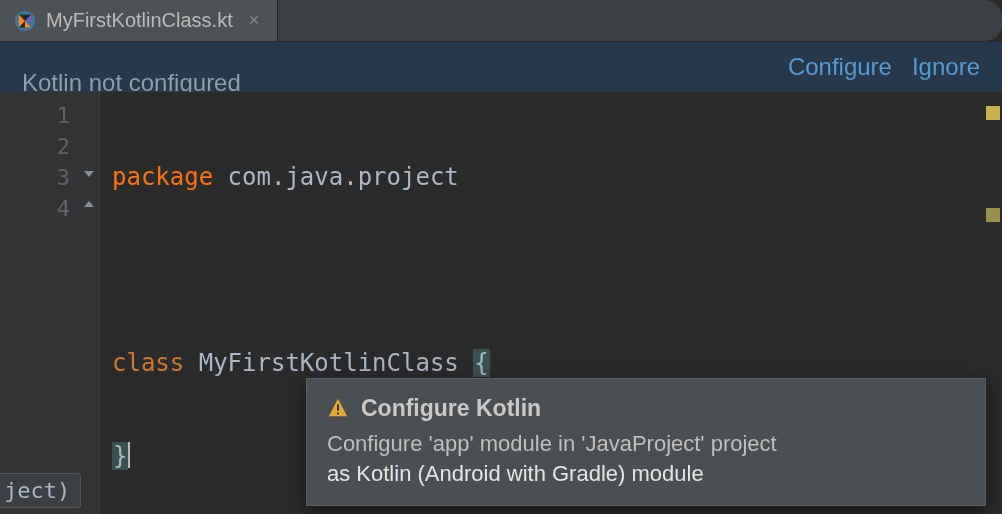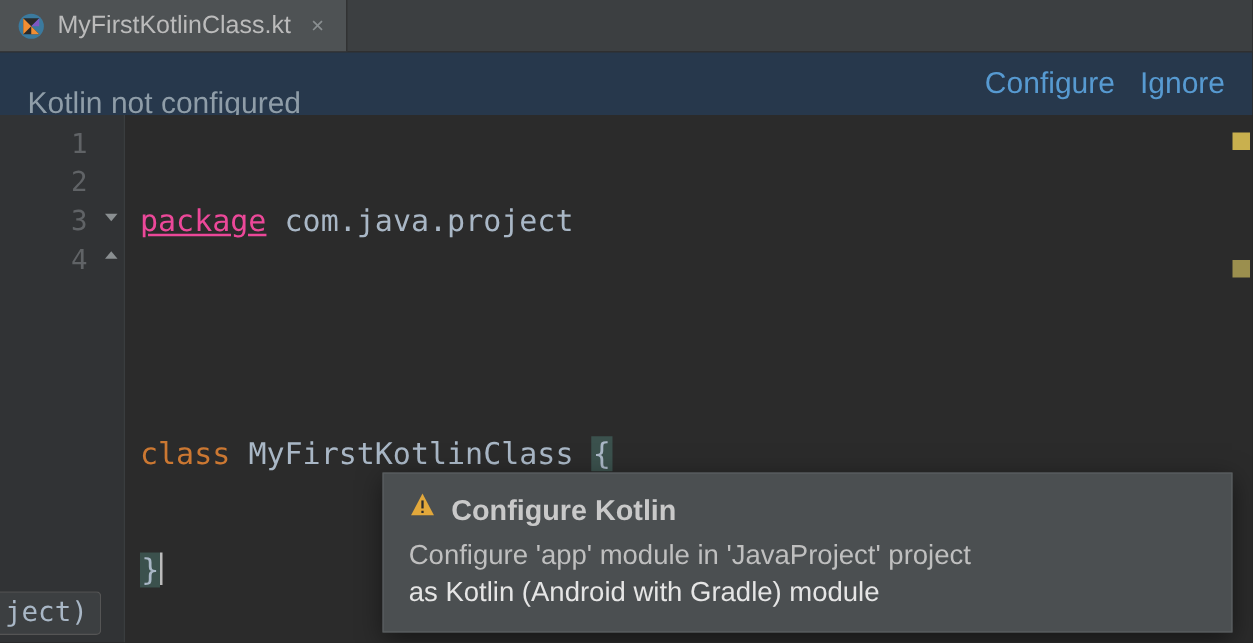--- a/index.html
+++ b/index.html
@@ -13,20 +13,21 @@
     color: #bbb;
   }
 
   
   .tabbar {
     height: 42px;
     background: #3c3f41;
     display: flex;
     align-items: stretch;
     border-bottom: 1px solid #2b2b2b;
+    border-radius: 17px;
   }
   .tab {
     display: flex;
     align-items: center;
     gap: 10px;
     padding: 0 18px 0 14px;
     background: #4e5254;
     border-right: 1px solid #282828;
     font-size: 20px;
     color: #bbbbbb;
@@ -91,21 +92,21 @@
     font-size: 12px;
     color: #8a8f91;
   }
   .code {
     padding: 8px 0 0 12px;
     white-space: pre;
     position: relative;
     flex: 1;
   }
   .code-line { height: 31px; }
-  .kw-package { color: #ec4899; text-decoration: underline; }
+  .kw-package { color: #f97316; }
   .kw-class { color: #cc7832; }
   .pkg { color: #a9b7c6; }
   .cls {
     color: #a9b7c6;
     text-decoration-style: wavy;
     text-decoration-color: #6d6d6d;
   }
   .brace {
     color: #a9b7c6;
     background: #3b514d;
@@ -158,21 +159,21 @@
     width: 680px;
     background: #4b4f51;
     border: 1px solid #5a5e60;
     box-shadow: 0 6px 20px rgba(0,0,0,.5);
     padding: 14px 20px 16px 20px;
     color: #bfbfbf;
     font-size: 22px;
     line-height: 30px;
   }
   .popup .title-row {
-    display: flex; align-items: flex-start; gap: 12px;
+    display: flex; align-items: center; gap: 12px;
     margin-bottom: 6px;
   }
   .popup .title {
     font-weight: 700;
     font-size: 23px;
     color: #c9c9c9;
   }
   .popup .warn-icon { width: 22px; height: 22px; }
   .popup .link { color: #e5e5e5; cursor: pointer; }
 </style>

